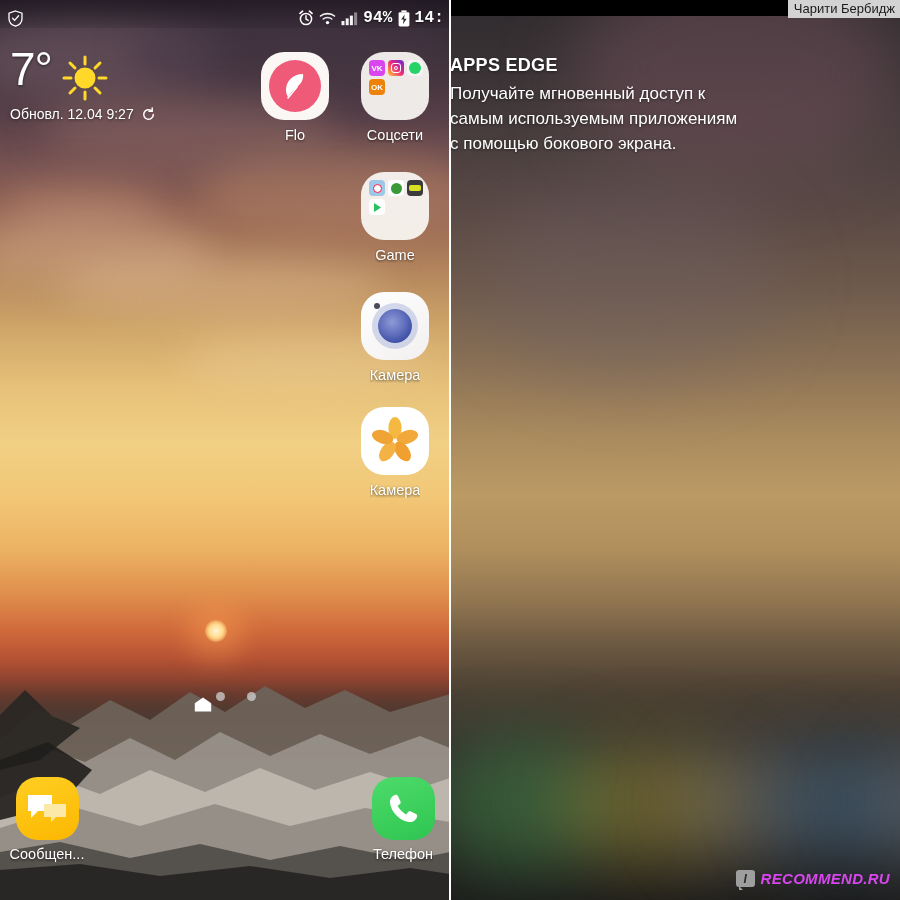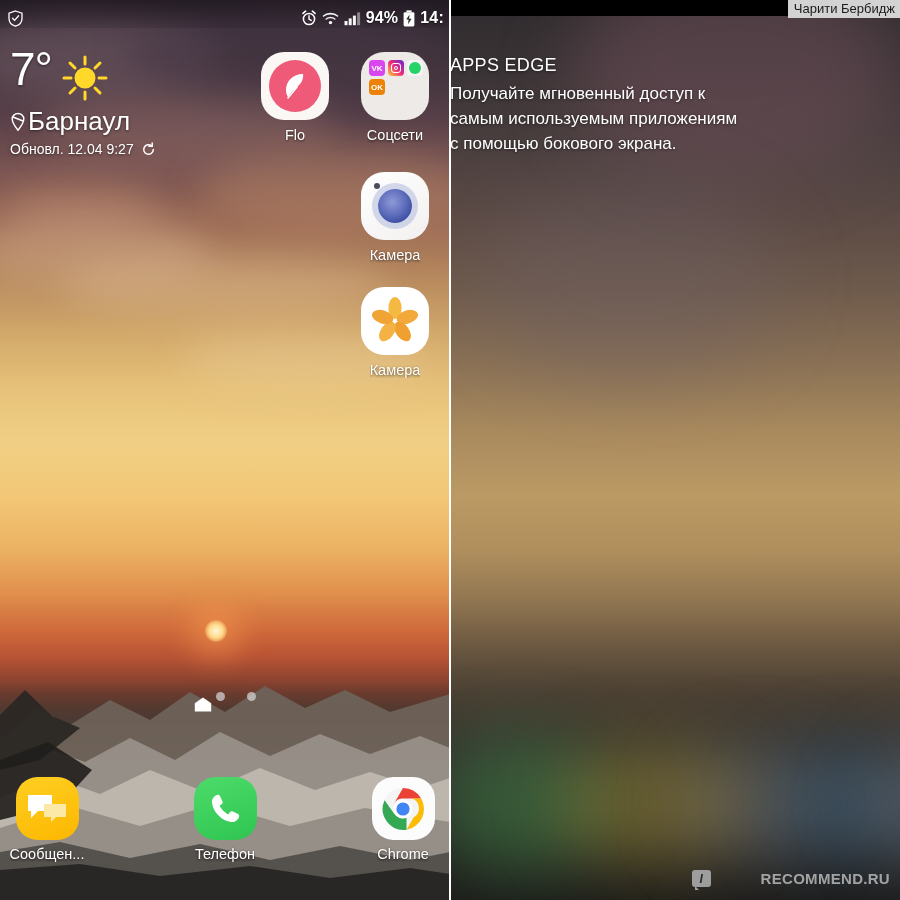--- a/index.html
+++ b/index.html
@@ -83,20 +83,21 @@
 
   
   .statusbar {
     position: absolute; top: 0; left: 0; right: 0;
     height: 28px;
     display: flex; align-items: center;
     padding: 8px 6px 0 8px;
     color: #fff;
     z-index: 20;
     background: linear-gradient(to bottom, rgba(25,18,25,.55), rgba(25,18,25,.15));
+    font-family: Liberation Mono, monospace;
   }
   .sb-left { display: flex; align-items: center; gap: 5px; }
   .sb-right { margin-left: auto; display: flex; align-items: center; gap: 5px; }
   .sb-right .sb-text {
     font-size: 16px; font-weight: bold; letter-spacing: .2px;
     text-shadow: 0 1px 2px rgba(0,0,0,.6);
   }
   .sb-icon { display: block; }
 
   
@@ -247,21 +248,21 @@
     font-size: 13px; padding: 1px 5px 2px 6px;
     white-space: nowrap; z-index: 31;
     font-family: "Liberation Sans", sans-serif;
   }
 
   .edge-desc {
     position: absolute; left: 0px; top: 55px; width: 300px;
     color: #fff; z-index: 14;
     text-shadow: 0 1px 3px rgba(0,0,0,.5);
   }
-  .edge-title { font-size: 18px; font-weight: normal; letter-spacing: .3px; margin-bottom: 5px; }
+  .edge-title { font-size: 18px; font-weight: bold; letter-spacing: .3px; margin-bottom: 5px; }
   .edge-body { font-size: 17px; line-height: 1.48; font-weight: 400; }
 
   .watermark {
     position: absolute; right: 6px; bottom: 10px;
     display: flex; align-items: center; gap: 6px;
     z-index: 25;
     background: rgba(20,20,20,.0);
     padding: 3px 4px;
   }
   .wm-logo {
@@ -270,23 +271,22 @@
     font-size: 12px; font-weight: bold; font-style: italic;
     display: flex; align-items: center; justify-content: center;
     position: relative;
   }
   .wm-logo::after {
     content: ""; position: absolute; left: 3px; bottom: -3px;
     border-left: 4px solid #9e9e9e; border-top: 4px solid transparent;
     border-bottom: 0; 
   }
   .wm-text {
-    color: #a3a3a3; font-size: 15px; font-weight: bold; 
+    color: #d946ef; font-size: 15px; font-weight: bold; font-style: italic;
     letter-spacing: .3px;
-    margin-left: 44px;
   }
   .divider {
     position: absolute; left: 449px; top: 0; width: 2px; height: 900px;
     background: #ffffff; z-index: 40;
   }
 </style>
 </head>
 <body>
 
 <div class="screenshot">
@@ -358,27 +358,20 @@
             <line x1="27" y1="38" x2="27" y2="45"></line>
             <line x1="6" y1="24" x2="13" y2="24"></line>
             <line x1="41" y1="24" x2="48" y2="24"></line>
             <line x1="12" y1="9" x2="17" y2="14"></line>
             <line x1="37" y1="34" x2="42" y2="39"></line>
             <line x1="42" y1="9" x2="37" y2="14"></line>
             <line x1="17" y1="34" x2="12" y2="39"></line>
           </g>
         </svg>
       </div>
-      <div class="w-row2">
-        <svg width="16" height="20" viewBox="0 0 16 20">
-          <path d="M8 1.5 C4.7 1.5 2.2 4 2.2 7 C2.2 11 8 18.2 8 18.2 C8 18.2 13.8 11 13.8 7 C13.8 4 11.3 1.5 8 1.5 Z" fill="none" stroke="#fff" stroke-width="1.4"></path>
-          <path d="M3 5 L13 9" stroke="#fff" stroke-width="1.4"></path>
-        </svg>
-        <span class="w-city">Барнаул</span>
-      </div>
       <div class="w-row3">
         <span>Обновл. 12.04  9:27</span>
         <svg width="15" height="15" viewBox="0 0 15 15">
           <path d="M12.3 7.5 A4.8 4.8 0 1 1 10.6 3.8" fill="none" stroke="#fff" stroke-width="1.5" stroke-linecap="round"></path>
           <path d="M11.2 1 L11.2 4.3 L7.9 4.3" fill="none" stroke="#fff" stroke-width="1.5" stroke-linecap="round"></path>
         </svg>
       </div>
     </div>
 
     <div class="home-apps">
@@ -410,20 +403,44 @@
               <div class="mini" style="background:#f4f4f4;display:flex;align-items:center;justify-content:center">
                 <div style="width:12px;height:12px;border-radius:50%;background:#25d366"></div>
               </div>
               <div class="mini" style="background:#ee8208;display:flex;align-items:center;justify-content:center;color:#fff;font-size:8px;font-weight:bold">OK</div>
             </div>
           </div>
           <div class="app-label">Соцсети</div>
         </div>
       </div>
 
+      <div class="app-row" style="justify-content:flex-end">
+
+        <div class="app-cell">
+          <div class="app-icon-box">
+            <div class="squircle folder">
+              <div class="mini" style="background:#9ec7e8;display:flex;align-items:center;justify-content:center">
+                <div style="width:9px;height:9px;border-radius:50%;background:#fff;border:1px solid #e24"></div>
+              </div>
+              <div class="mini" style="background:#fff;display:flex;align-items:center;justify-content:center">
+                <div style="width:11px;height:11px;border-radius:50%;background:#3a9a3a"></div>
+              </div>
+              <div class="mini" style="background:#3b3b3b;display:flex;align-items:center;justify-content:center">
+                <div style="width:12px;height:6px;border-radius:2px;background:#d8e024"></div>
+              </div>
+              <div class="mini" style="background:#fff;display:flex;align-items:center;justify-content:center">
+                <svg width="11" height="11" viewBox="0 0 11 11">
+                    <path d="M2 1 L9 5.5 L2 10 Z" fill="#25c25e"></path>
+                  </svg>
+              </div>
+            </div>
+          </div>
+          <div class="app-label">Game</div>
+        </div>
+      </div>
 
       <div class="app-row" style="justify-content:flex-end;margin-bottom:24px">
 
         <div class="app-cell">
           <div class="app-icon-box">
             <div class="squircle ic-camera">
               <div class="cam-dot"></div>
               <div class="cam-lens"></div>
             </div>
           </div>
@@ -475,33 +492,20 @@
 
       <div class="dock-cell">
         <div class="squircle dock-icon ic-phone">
           <svg width="36" height="36" viewBox="0 0 36 36">
             <path d="M10 4 C7 5 4.5 8 5 12 C6 21 15 30 24 31 C28 31.5 31 29 32 26 C32.5 24.5 31.8 23.4 30.6 22.8 L25.8 20.6 C24.6 20 23.4 20.4 22.7 21.4 L21.2 23.4 C18 21.8 14.2 18 12.6 14.8 L14.6 13.3 C15.6 12.6 16 11.4 15.4 10.2 L13.2 5.4 C12.6 4.2 11.5 3.5 10 4 Z" fill="#ffffff"></path>
           </svg>
         </div>
         <div class="dock-label">Телефон</div>
       </div>
 
-      <div class="dock-cell">
-        <div class="squircle dock-icon ic-chrome">
-          <svg width="46" height="46" viewBox="0 0 46 46">
-            <circle cx="23" cy="23" r="21" fill="#f4f4f4"></circle>
-            <path d="M23 2 A21 21 0 0 1 41.2 12.6 L23 12.6 A10.4 10.4 0 0 0 13.8 18 Z" fill="#ea4335"></path>
-            <path d="M41.2 12.6 A21 21 0 0 1 26.5 43.7 L33.5 31.5 A10.4 10.4 0 0 0 32.2 12.6 Z" fill="#fbbc05"></path>
-            <path d="M26.5 43.7 A21 21 0 0 1 4.6 14.2 L13.8 27.2 A10.4 10.4 0 0 0 26.5 31.5 Z" fill="#34a853"></path>
-            <circle cx="23" cy="23" r="9.4" fill="#ffffff"></circle>
-            <circle cx="23" cy="23" r="6.6" fill="#4285f4"></circle>
-          </svg>
-        </div>
-        <div class="dock-label">Chrome</div>
-      </div>
 
 
     </div>
   </div>
 
   <div class="panel-right">
     <div class="edge-bg"></div>
     <div class="edge-blob eb-top"></div>
     <div class="edge-blob eb-mid"></div>
     <div class="edge-blob eb-g"></div>

